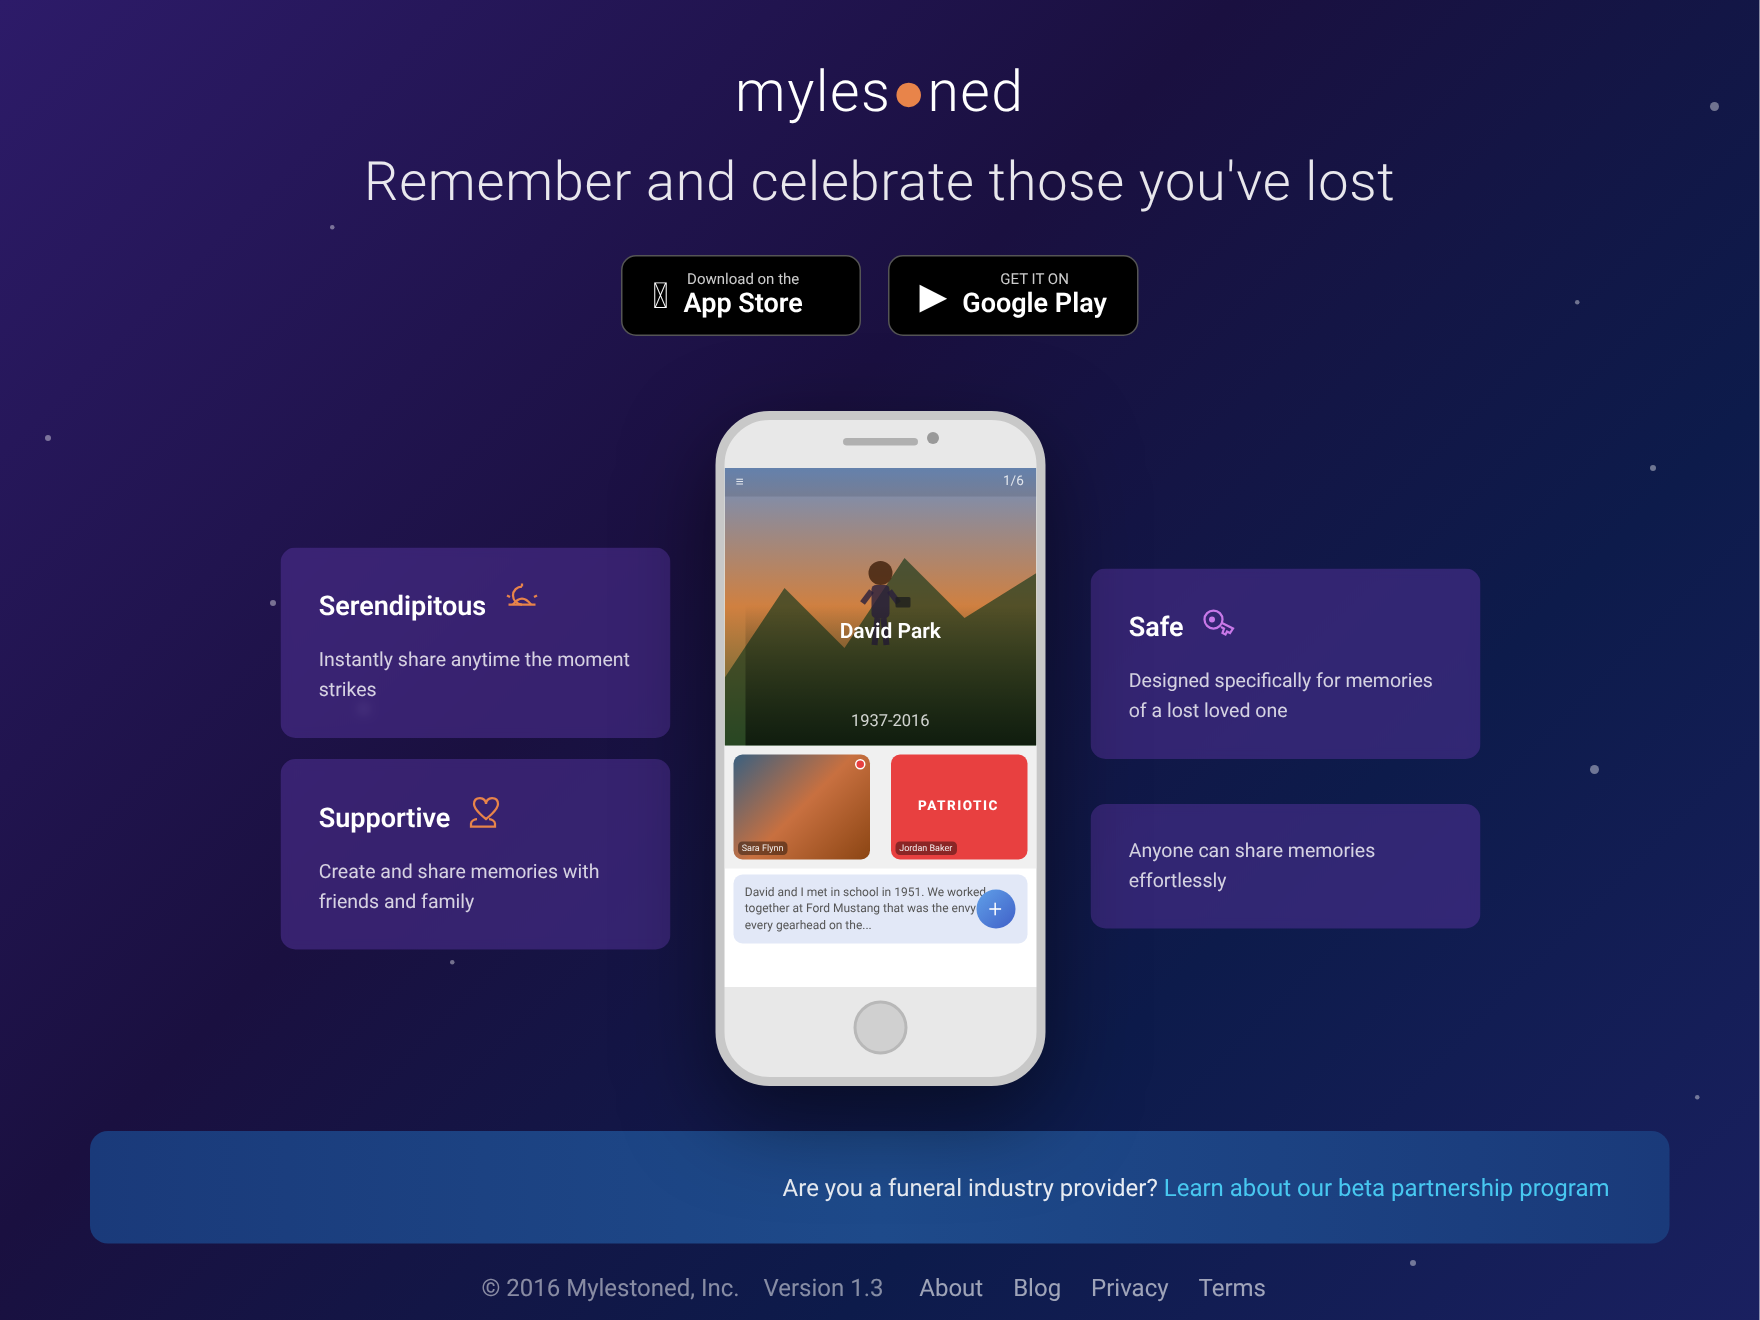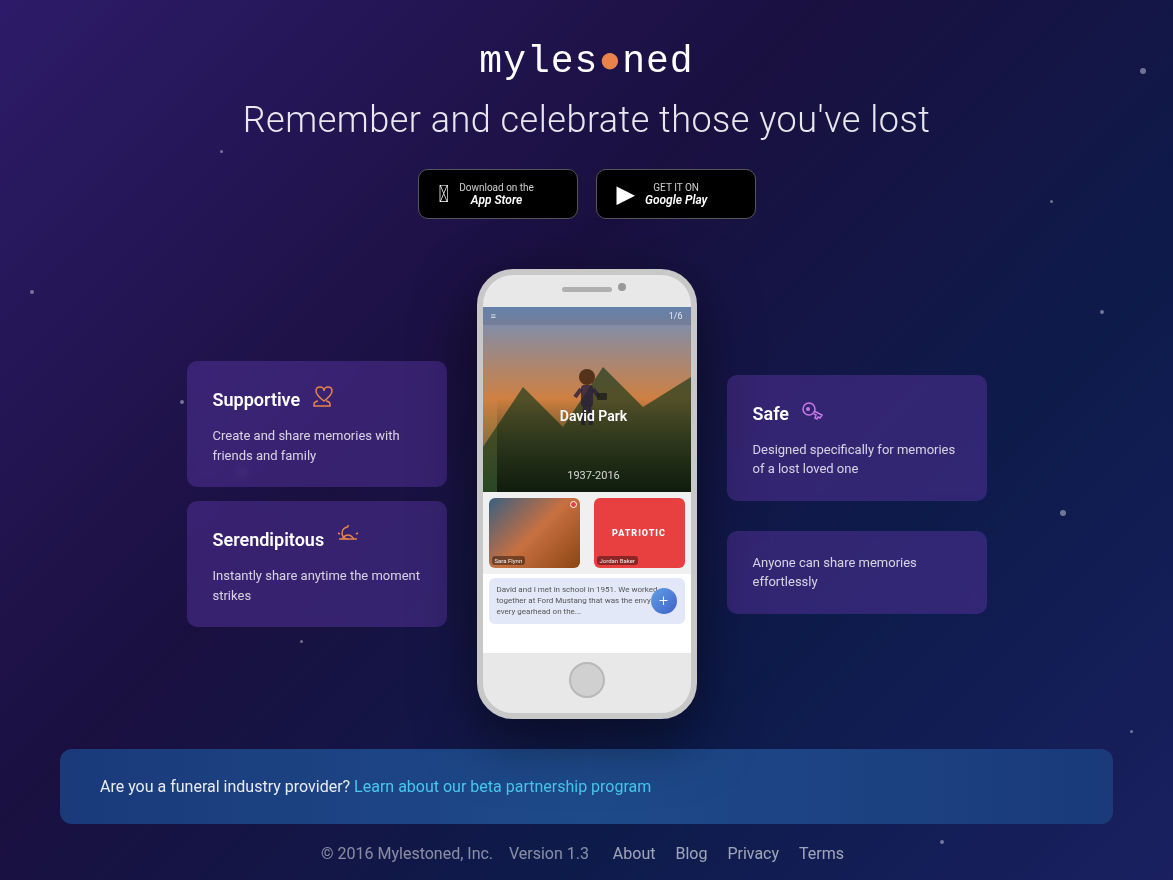--- a/index.html
+++ b/index.html
@@ -27,21 +27,20 @@
       padding-bottom: 20px;
       position: relative;
     }
 
     .logo {
       font-size: 38px;
       font-weight: 300;
       letter-spacing: 1px;
       color: #fff;
       margin-bottom: 16px;
-      font-family: Liberation Mono, monospace;
     }
 
     .tagline {
       font-size: 36px;
       font-weight: 300;
       color: rgba(255,255,255,0.9);
       margin-bottom: 28px;
       letter-spacing: 0.5px;
     }
 
@@ -66,24 +65,23 @@
     }
     .store-btn .store-icon {
       font-size: 24px;
     }
     .store-btn .store-text .line1 {
       font-size: 10px;
       opacity: 0.8;
       display: block;
     }
     .store-btn .store-text .line2 {
-      font-size: 12px;
+      font-size: 18px;
       font-weight: 600;
       display: block;
-      font-style: italic;
     }
 
     
     .features-section {
       display: flex;
       justify-content: center;
       align-items: center;
       position: relative;
       padding: 0 60px;
       gap: 0;
@@ -326,21 +324,21 @@
       background: #d0d0d0;
       border: 2px solid #b8b8b8;
     }
 
     
     .cta-banner {
       background: linear-gradient(90deg, #1a3a7a, #1e4a8a, #1a3a7a);
       margin: 30px 60px 0;
       border-radius: 12px;
       padding: 28px 40px;
-      text-align: left;
+      text-align: right;
     }
 
     .cta-text {
       font-size: 16px;
       color: rgba(255,255,255,0.9);
     }
 
     .cta-link {
       color: #48c8f0;
       text-decoration: none;
@@ -396,48 +394,48 @@
       </span>
     </a>
   </div>
 </div>
 
 <div class="features-section">
 
   <div class="features-left">
     <div class="feature-card">
       <div class="feature-header">
-        <span class="feature-title">Supportive</span>
-        <span class="feature-icon icon-orange">
-          
-          <svg width="28" height="28" viewBox="0 0 28 28" fill="none">
-            <path d="M14 8c0-2-1.5-4-4-4S6 5 6 8c0 4 8 10 8 10s8-6 8-10c0-3-1.5-4-4-4s-4 2-4 4z" fill="none" stroke="#e8844a" stroke-width="1.5"></path>
-            <path d="M8 18c-1 0-4 1-4 3v2h16v-2c0-2-3-3-4-3" fill="none" stroke="#e8844a" stroke-width="1.5"></path>
-          </svg>
-        </span>
-      </div>
-      <div class="feature-desc">Create and share memories with friends and family</div>
-    </div>
-
-    <div class="feature-card">
-      <div class="feature-header">
         <span class="feature-title">Serendipitous</span>
         <span class="feature-icon icon-orange">
           <svg width="28" height="28" viewBox="0 0 28 28" fill="none">
             <path d="M14 16 A6 6 0 0 1 14 4" fill="none" stroke="#e8844a" stroke-width="1.5"></path>
             <path d="M8 16 Q14 8 20 16" fill="none" stroke="#e8844a" stroke-width="1.5"></path>
             <line x1="14" y1="2" x2="14" y2="4" stroke="#e8844a" stroke-width="1.5"></line>
             <line x1="4" y1="10" x2="6" y2="11" stroke="#e8844a" stroke-width="1.5"></line>
             <line x1="24" y1="10" x2="22" y2="11" stroke="#e8844a" stroke-width="1.5"></line>
             <line x1="5" y1="16" x2="23" y2="16" stroke="#e8844a" stroke-width="1.5"></line>
           </svg>
         </span>
       </div>
       <div class="feature-desc">Instantly share anytime the moment strikes</div>
     </div>
+
+    <div class="feature-card">
+      <div class="feature-header">
+        <span class="feature-title">Supportive</span>
+        <span class="feature-icon icon-orange">
+          
+          <svg width="28" height="28" viewBox="0 0 28 28" fill="none">
+            <path d="M14 8c0-2-1.5-4-4-4S6 5 6 8c0 4 8 10 8 10s8-6 8-10c0-3-1.5-4-4-4s-4 2-4 4z" fill="none" stroke="#e8844a" stroke-width="1.5"></path>
+            <path d="M8 18c-1 0-4 1-4 3v2h16v-2c0-2-3-3-4-3" fill="none" stroke="#e8844a" stroke-width="1.5"></path>
+          </svg>
+        </span>
+      </div>
+      <div class="feature-desc">Create and share memories with friends and family</div>
+    </div>
   </div>
 
   <div class="phone-wrapper">
     <div class="phone">
       <div class="phone-speaker"></div>
       <div class="phone-camera"></div>
 
       <div class="phone-screen">
 
         <div class="screen-top-bar">

